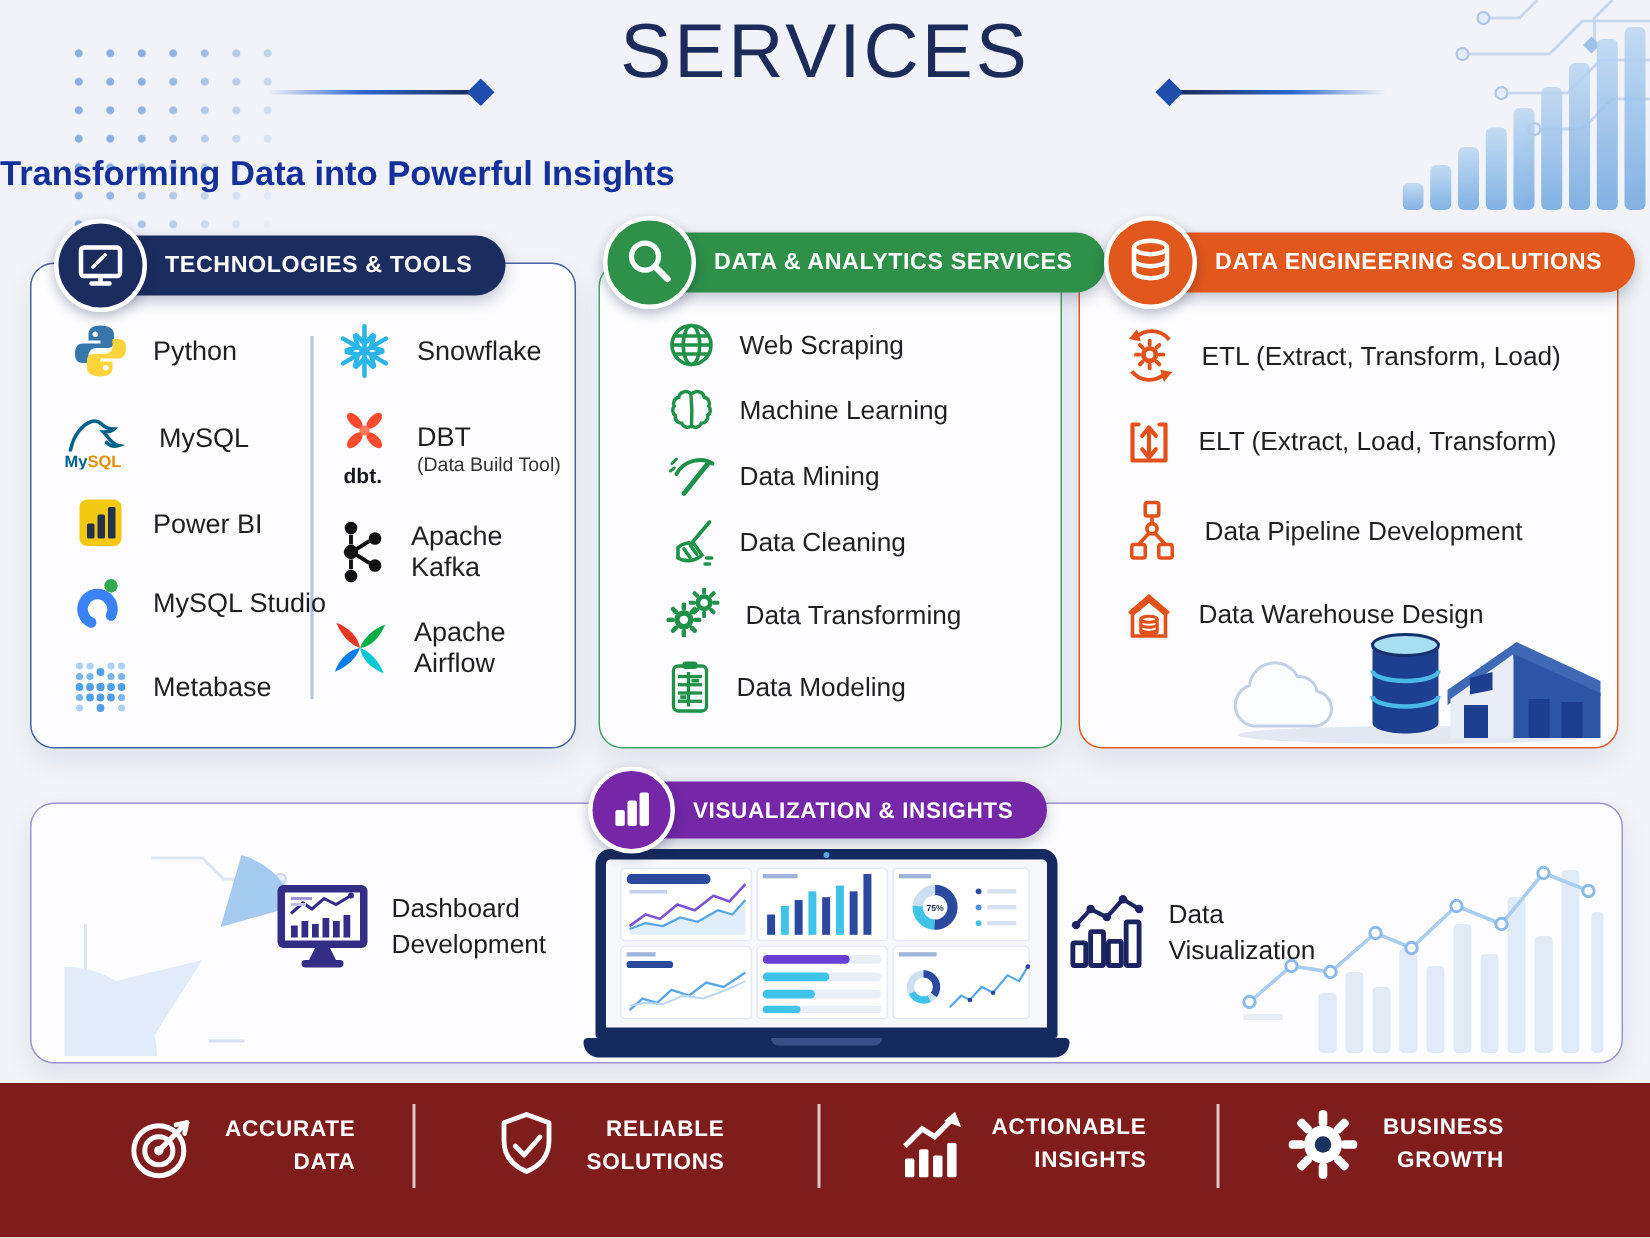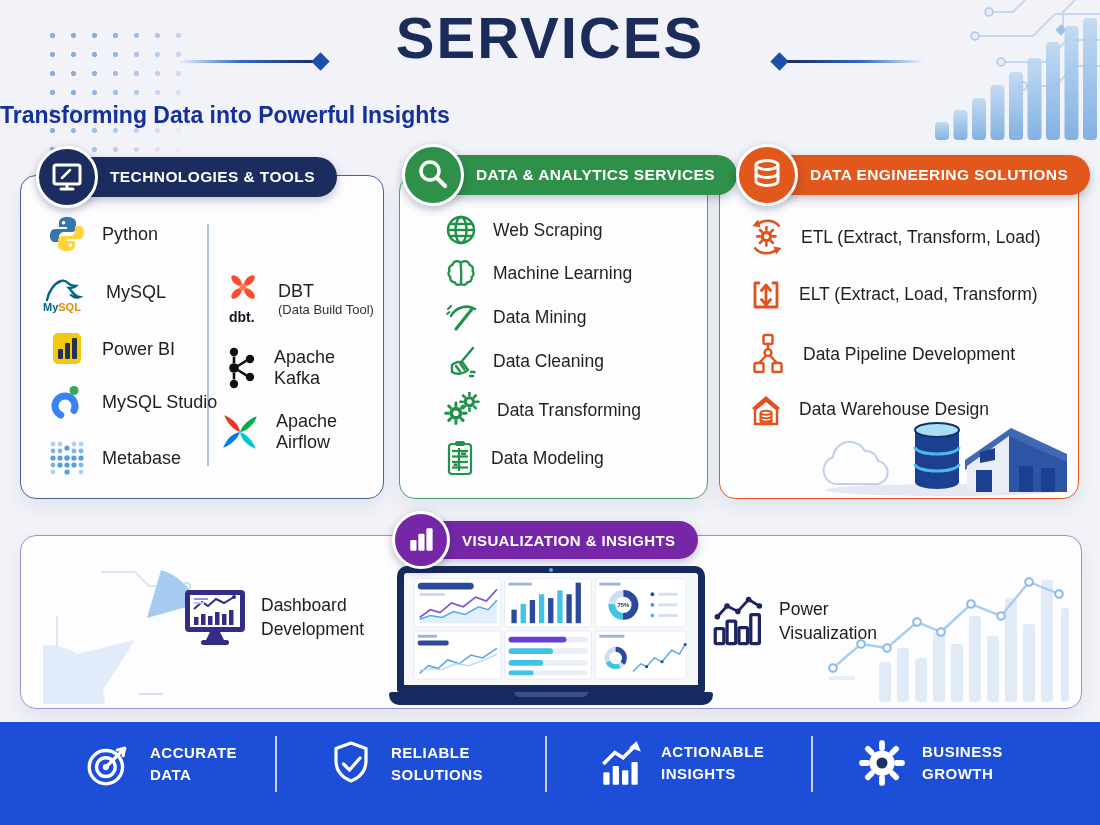--- a/index.html
+++ b/index.html
@@ -5,21 +5,21 @@
   html,body{margin:0;padding:0;}
   .page{position:relative;width:1100px;height:825px;background:#f2f3f8;overflow:hidden;
         font-family:"Liberation Sans",sans-serif;}
   
   .dots{position:absolute;left:42px;top:26px;width:155px;height:145px;
     background-image:radial-gradient(circle,#5c93d6 2.4px,transparent 2.9px);
     background-size:21px 19px;opacity:.7;
     -webkit-mask-image:linear-gradient(115deg,#000 30%,transparent 92%);
     mask-image:linear-gradient(115deg,#000 30%,transparent 92%);}
   .title{position:absolute;left:0;right:0;top:4px;text-align:center;
-    font-size:58px;font-weight:700;letter-spacing:2px;color:#1b2c5a;}
+    font-size:51px;font-weight:400;letter-spacing:2px;color:#1b2c5a;}
   .subtitle{position:absolute;left:0;right:0;top:102px;text-align:left;
     font-size:23px;font-weight:700;color:#14309b;}
   .hline{position:absolute;top:60px;height:3px;border-radius:2px;}
   .hline.l{left:178px;width:138px;background:linear-gradient(90deg,rgba(95,160,230,0),#2f6ace 45%,#1b2c5a);}
   .hline.r{left:786px;width:138px;background:linear-gradient(270deg,rgba(95,160,230,0),#2f6ace 45%,#1b2c5a);}
   .dia{position:absolute;top:54.5px;width:13px;height:13px;background:#1e4dab;transform:rotate(45deg);}
   .deco{position:absolute;}
   
   .panel{position:absolute;background:#fdfdff;border-radius:16px;
     box-shadow:0 8px 18px rgba(30,50,120,.08);}
@@ -47,21 +47,21 @@
   .laptop{position:absolute;left:368px;top:30px;width:324px;height:142px;}
   .laptop-screen{position:absolute;left:8px;top:0;width:294px;height:112px;
     border:7px solid #152a5e;border-radius:10px 10px 2px 2px;background:#f6f8fc;}
   .laptop-screen::before{content:'';position:absolute;top:-5px;left:50%;margin-left:-2px;
     width:4px;height:4px;border-radius:50%;background:#5fa8e8;}
   .laptop-base{position:absolute;left:0;top:126px;width:324px;height:13px;
     background:#152a5e;border-radius:3px 3px 11px 11px;}
   .laptop-base::after{content:'';position:absolute;left:50%;margin-left:-37px;top:0;
     width:74px;height:5px;background:#3a4f85;border-radius:0 0 6px 6px;}
   
-  .footer{position:absolute;left:0;top:722px;width:1100px;height:103px;background:#1d4ed8;}
+  .footer{position:absolute;left:0;top:722px;width:1100px;height:103px;background:#7f1d1d;text-align:right;}
   .foot-item{position:absolute;top:17px;display:flex;align-items:center;gap:16px;}
   .foot-lbl{color:#fff;font-weight:700;font-size:15px;letter-spacing:.5px;line-height:1.5;}
   .fdiv{position:absolute;top:14px;width:1.5px;height:56px;background:rgba(255,255,255,.75);}
 </style>
 </head>
 <body>
 
 <div class="page">
 
 <svg width="0" height="0" style="position:absolute">
@@ -195,20 +195,45 @@
             <circle cx="34" cy="20" r="2.6"></circle>
         <circle cx="13" cy="27" r="2.6"></circle>
             <circle cx="20" cy="27" r="2.6"></circle>
             <circle cx="27" cy="27" r="2.6"></circle>
             <circle cx="20" cy="34" r="2.6"></circle>
       </svg>
         </span>
     <span class="lbl">Metabase</span>
   </div>
 
+  <div class="row" style="left:202px;top:38px">
+    <span class="icn">
+      <svg width="40" height="40" viewBox="0 0 40 40">
+        <g stroke="#29b5e8" stroke-width="3" stroke-linecap="round" fill="none">
+          <g>
+                <line x1="20" y1="3.5" x2="20" y2="36.5"></line>
+                <path d="M14.5 9.5 20 15l5.5-5.5"></path>
+                <path d="M14.5 30.5 20 25l5.5 5.5"></path>
+              </g>
+          <g transform="rotate(60 20 20)">
+                <line x1="20" y1="3.5" x2="20" y2="36.5"></line>
+                <path d="M14.5 9.5 20 15l5.5-5.5"></path>
+                <path d="M14.5 30.5 20 25l5.5 5.5"></path>
+              </g>
+          <g transform="rotate(120 20 20)">
+                <line x1="20" y1="3.5" x2="20" y2="36.5"></line>
+                <path d="M14.5 9.5 20 15l5.5-5.5"></path>
+                <path d="M14.5 30.5 20 25l5.5 5.5"></path>
+              </g>
+        </g>
+            <circle cx="20" cy="20" r="3.2" fill="#29b5e8"></circle>
+      </svg>
+        </span>
+    <span class="lbl">Snowflake</span>
+  </div>
   <div class="row" style="left:202px;top:96px">
     <span class="icn">
       <svg width="40" height="54" viewBox="0 0 40 54">
         <g fill="#ff4a2e">
           <ellipse cx="20" cy="5.8" rx="3.4" ry="6.6" transform="rotate(45 20 15)"></ellipse>
           <ellipse cx="20" cy="5.8" rx="3.4" ry="6.6" transform="rotate(135 20 15)"></ellipse>
           <ellipse cx="20" cy="5.8" rx="3.4" ry="6.6" transform="rotate(225 20 15)"></ellipse>
           <ellipse cx="20" cy="5.8" rx="3.4" ry="6.6" transform="rotate(315 20 15)"></ellipse>
           <circle cx="20" cy="15" r="3.4" fill="#ff7a59"></circle>
         </g>
@@ -535,21 +560,21 @@
       <polyline points="5,23 14,13 24,18 34,7 44,13" stroke-width="2.6"></polyline>
       <g fill="#1b2460" stroke="none">
             <circle cx="5" cy="23" r="2.6"></circle>
             <circle cx="14" cy="13" r="2.6"></circle>
             <circle cx="24" cy="18" r="2.6"></circle>
             <circle cx="34" cy="7" r="2.6"></circle>
             <circle cx="44" cy="13" r="2.6"></circle>
           </g>
     </svg>
       </div>
-  <div class="viz-label" style="position:absolute;left:758px;top:62px;width:110px">Power Visualization</div>
+  <div class="viz-label" style="position:absolute;left:758px;top:62px;width:110px">Data Visualization</div>
 
   <svg style="position:absolute;left:800px;top:22px;opacity:.9" width="250" height="144">
     <g fill="#dfe9f7">
       <rect x="58" y="104" width="12" height="40" rx="3"></rect>
           <rect x="76" y="90" width="12" height="54" rx="3"></rect>
       <rect x="94" y="100" width="12" height="44" rx="3"></rect>
           <rect x="112" y="74" width="12" height="70" rx="3"></rect>
       <rect x="130" y="86" width="12" height="58" rx="3"></rect>
           <rect x="148" y="58" width="12" height="86" rx="3"></rect>
       <rect x="166" y="78" width="12" height="66" rx="3"></rect>

